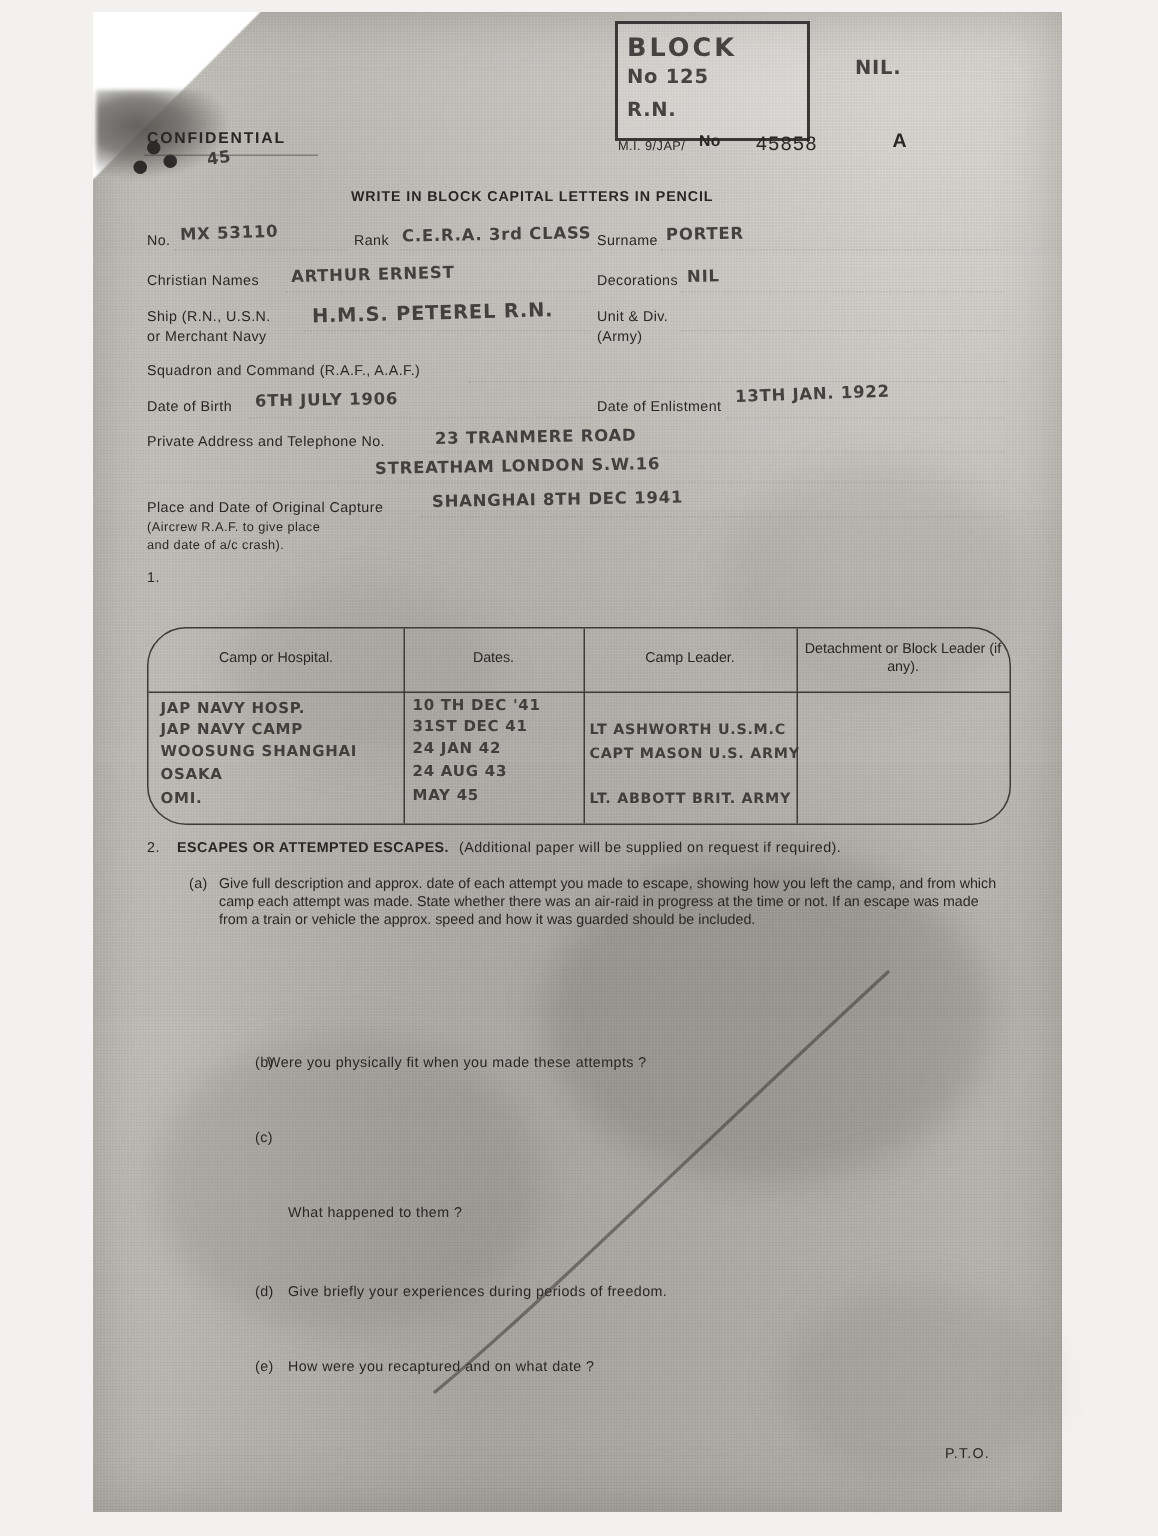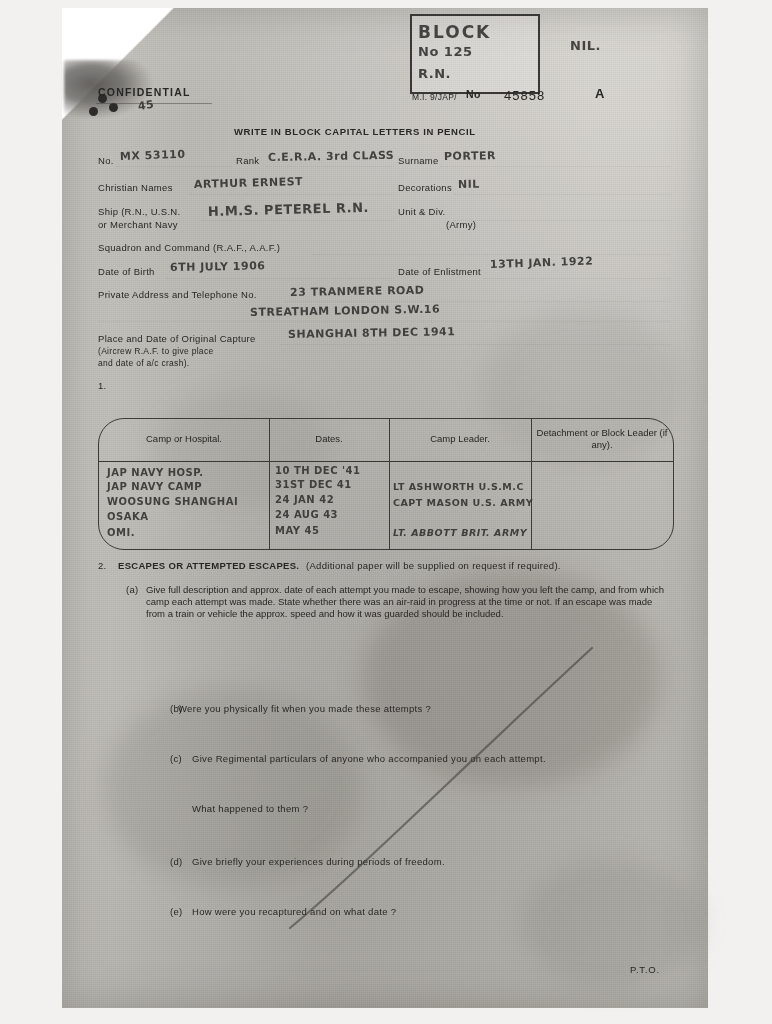--- a/index.html
+++ b/index.html
@@ -207,21 +207,21 @@
     <div class="t sm" style="left:36px;top:174px;">Christian Names</div>
     <div class="t sm" style="left:336px;top:174px;">Decorations</div>
     <div class="dots" style="left:128px;top:186px;width:204px;"></div>
     <div class="dots" style="left:392px;top:186px;width:216px;"></div>
     <div class="hw small" style="left:132px;top:170px;transform:rotate(-1.5deg);">ARTHUR ERNEST</div>
     <div class="hw small" style="left:396px;top:170px;transform:rotate(-1deg);">NIL</div>
 
     <div class="t sm" style="left:36px;top:198px;">Ship (R.N., U.S.N.</div>
     <div class="t sm" style="left:36px;top:211px;">or Merchant Navy</div>
     <div class="t sm" style="left:336px;top:198px;">Unit &amp; Div.</div>
-    <div class="t sm" style="left:336px;top:211px;margin-left:48px;">(Army)</div>
+    <div class="t sm" style="left:336px;top:211px;">(Army)</div>
     <div class="dots" style="left:140px;top:212px;width:192px;"></div>
     <div class="dots" style="left:392px;top:212px;width:216px;"></div>
     <div class="hw med" style="left:146px;top:196px;transform:rotate(-1.5deg);">H.M.S. PETEREL R.N.</div>
 
     <div class="t sm" style="left:36px;top:234px;">Squadron and Command (R.A.F., A.A.F.)</div>
     <div class="dots" style="left:250px;top:246px;width:358px;"></div>
 
     <div class="t sm" style="left:36px;top:258px;">Date of Birth</div>
     <div class="t sm" style="left:336px;top:258px;">Date of Enlistment</div>
     <div class="dots" style="left:104px;top:270px;width:228px;"></div>
@@ -263,35 +263,34 @@
 
       <div class="hw small" style="left:8px;top:77px;font-size:10px;">WOOSUNG SHANGHAI</div>
       <div class="hw small" style="left:176px;top:75px;font-size:10px;">24 JAN 42</div>
       <div class="hw small" style="left:294px;top:78px;font-size:9.5px;">CAPT MASON U.S. ARMY</div>
 
       <div class="hw small" style="left:8px;top:92px;font-size:10px;">OSAKA</div>
       <div class="hw small" style="left:176px;top:90px;font-size:10px;">24 AUG 43</div>
 
       <div class="hw small" style="left:8px;top:108px;font-size:10px;">OMI.</div>
       <div class="hw small" style="left:176px;top:106px;font-size:10px;">MAY 45</div>
-      <div class="hw small" style="left:294px;top:108px;font-size:9.5px;font-style:italic;">LT. ABBOTT  BRIT. ARMY</div>
+      <div class="hw small" style="left:294px;top:108px;font-size:9.5px;">LT. ABBOTT  BRIT. ARMY</div>
     </div>
 
     <div class="t sm" style="left:36px;top:552px;">2.</div>
     <div class="t sm bold" style="left:56px;top:552px;">ESCAPES OR ATTEMPTED ESCAPES.</div>
     <div class="t sm" style="left:244px;top:552px;">(Additional paper will be supplied on request if required).</div>
 
     <div class="t sm" style="left:64px;top:576px;">(a)</div>
     <div class="wrapt" style="left:84px;top:576px;width:526px;">Give full description and approx. date of each attempt you made to escape, showing how you left the camp, and from which camp each attempt was made.  State whether there was an air-raid in progress at the time or not.  If an escape was made from a train or vehicle the approx. speed and how it was guarded should be included.</div>
 
     <div class="t sm" style="left:108px;top:695px;">(b)</div>
     <div class="t sm" style="left:116px;top:695px;">Were you physically fit when you made these attempts ?</div>
 
     <div class="t sm" style="left:108px;top:745px;">(c)</div>
-    <div class="t sm" style="left:130px;top:745px;">Give Regimental particulars of anyone who accompanied you on each attempt.</div>
     <div class="t sm" style="left:130px;top:795px;">What happened to them ?</div>
 
     <div class="t sm" style="left:108px;top:848px;">(d)</div>
     <div class="t sm" style="left:130px;top:848px;">Give briefly your experiences during periods of freedom.</div>
 
     <div class="t sm" style="left:108px;top:898px;">(e)</div>
     <div class="t sm" style="left:130px;top:898px;">How were you recaptured and on what date ?</div>
 
     <svg class="slash" width="646" height="1000" style="left:0;top:0;">
       <path d="M 228 920 C 300 860, 400 760, 530 640" stroke="rgba(60,58,56,0.55)" stroke-width="2.2" fill="none" stroke-linecap="round"></path>

